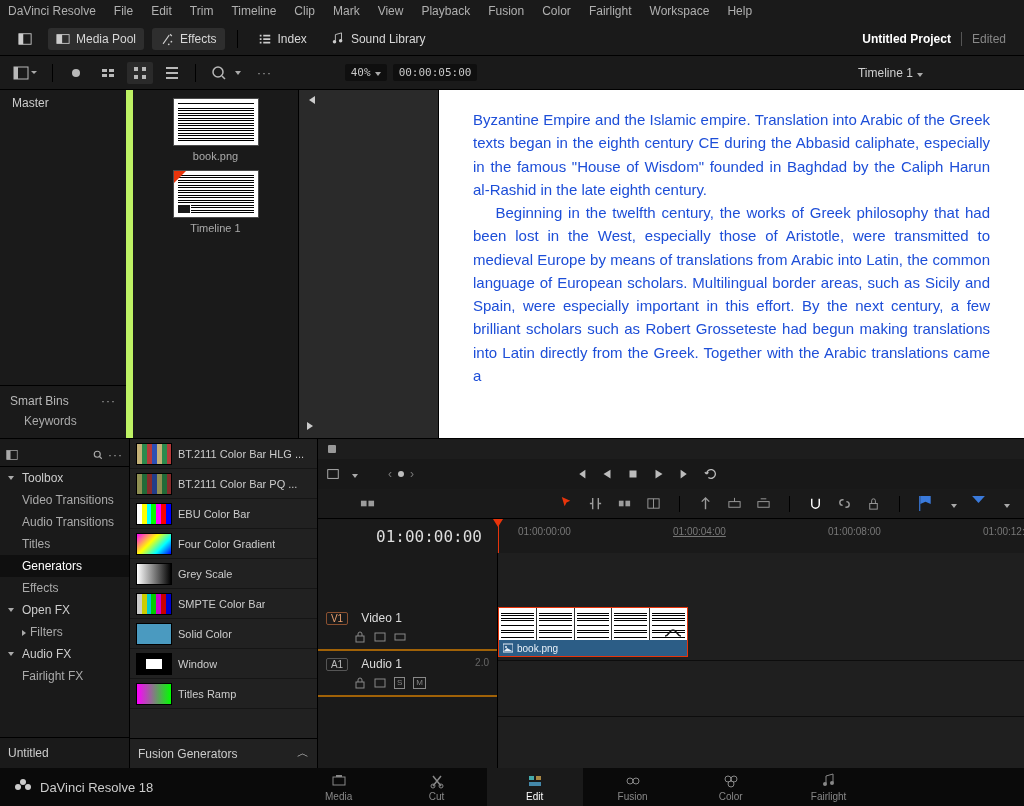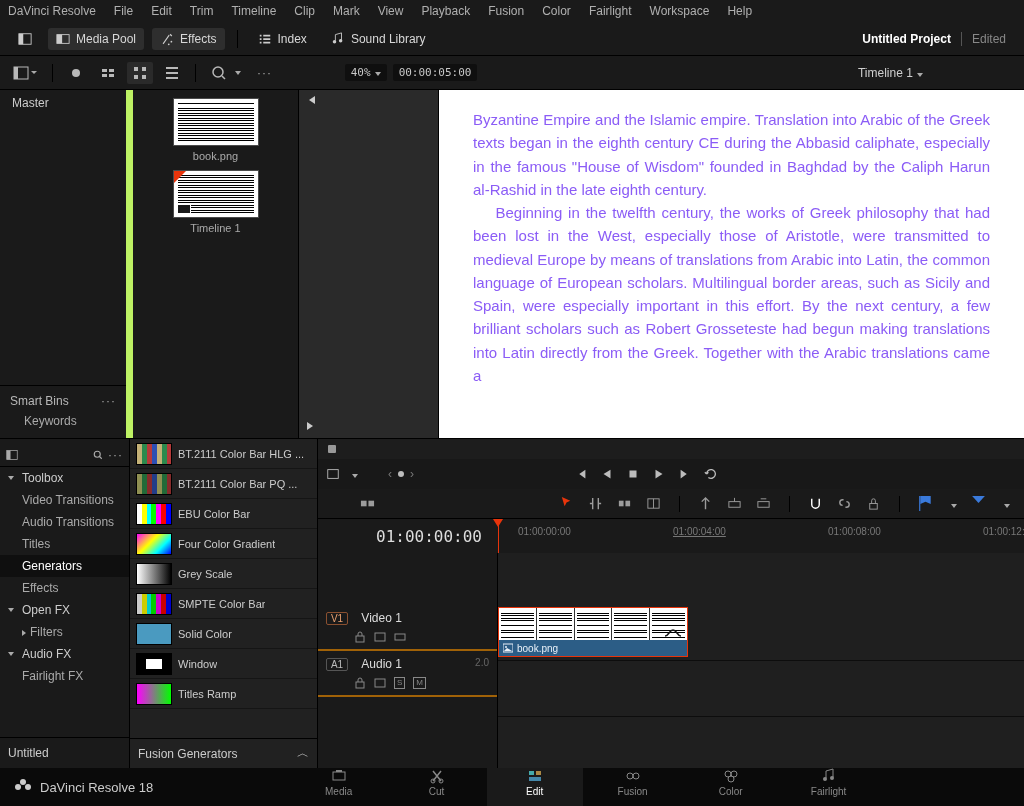--- a/index.html
+++ b/index.html
@@ -33,21 +33,21 @@
 .thumb .img{width:86px;height:48px;background:#fff;border:1px solid #4b4b4b;position:relative;overflow:hidden}
 .thumb .img .txt{position:absolute;inset:4px;background:repeating-linear-gradient(#000 0 .8px,#fff .8px 2.5px)}
 .thumb .img .corner{position:absolute;left:0;top:0;border-top:12px solid #e8340b;border-right:12px solid transparent}
 .thumb .img .tv{position:absolute;left:3px;bottom:3px;width:14px;height:10px;border:1px solid #fff;background:#1a1a1a}
 .thumb .name{font-size:11px;color:#aaa;padding-top:4px}
 .viewer{flex:1;background:#1b1b1b;position:relative;display:flex}
 .viewer-gutter{width:140px;background:#2a2a2a;border-right:1px solid #000;position:relative}
 .viewer-gutter .start{position:absolute;top:4px;left:6px;width:12px;height:12px}
 .viewer-gutter .end{position:absolute;bottom:6px;left:6px;width:12px;height:12px}
 .viewer-gutter svg{fill:#ccc}
-.page{flex:1;background:#fff;color:#8b5cf6;font-family:Georgia,serif;font-size:15px;line-height:1.55;padding:18px 34px;text-align:justify;position:relative;overflow:hidden}
+.page{flex:1;background:#fff;color:#1d4ed8;font-family:Georgia,serif;font-size:15px;line-height:1.55;padding:18px 34px;text-align:justify;position:relative;overflow:hidden}
 .page p{margin-bottom:0}
 .page p+p{text-indent:1.5em}
 .mid{display:flex;height:330px;border-top:1px solid #000}
 .fxnav{width:130px;background:#1a1a1a;border-right:1px solid #000;padding:4px 0;position:relative;overflow:hidden}
 .fx-h{display:flex;align-items:center;gap:4px;padding:4px 8px;color:#ccc;cursor:pointer}
 .fx-li{padding:4px 8px 4px 22px;color:#aaa;cursor:pointer}
 .fx-li.sel{background:#0f0f0f;color:#fff}
 .fxfav{position:absolute;bottom:0;left:0;right:0;padding:8px;border-top:1px solid #000;color:#ccc}
 .fxlist{width:188px;background:#212121;border-right:1px solid #000;overflow:hidden;position:relative}
 .fx-row{display:flex;align-items:center;height:30px;border-bottom:1px solid #151515;padding:0 6px;gap:6px;cursor:pointer}
@@ -88,21 +88,21 @@
 .clip .thumbs div{flex:1;background:#fff;border-right:1px solid #333}
 .clip .thumbs div:last-child{border-right:none}
 .clip .thumbs div::after{content:'';display:block;height:100%;background:repeating-linear-gradient(#000 0 .5px,#fff .5px 1.7px);margin:2px}
 .clip .lab{height:16px;background:#2c5d86;color:#e8f0f8;font-size:10px;display:flex;align-items:center;gap:4px;padding:0 4px}
 .clip .lab svg{width:10px;height:10px;fill:#e8f0f8}
 .clip .curve{position:absolute;right:6px;bottom:18px;width:16px;height:10px}
 .bottombar{height:38px;background:#0a0a0a;display:flex;align-items:center}
 .bb-left{display:flex;align-items:center;gap:8px;padding-left:14px;color:#ccc;font-size:13px}
 .bb-logo{width:18px;height:18px}
 .bb-pages{flex:1;display:flex;justify-content:center;gap:2px}
-.bb-page{width:96px;display:flex;flex-direction:column;align-items:center;height:38px;gap:2px;cursor:pointer;color:#888}
+.bb-page{width:96px;display:flex;flex-direction:column;align-items:center;justify-content:center;height:38px;gap:2px;cursor:pointer;color:#888}
 .bb-page svg{width:16px;height:16px;fill:#888}
 .bb-page.sel{background:#1a1a1a;color:#fff}
 .bb-page.sel svg{fill:#e8f0f8}
 .bb-page .t{font-size:10px}
 .chev::after{content:'';display:inline-block;margin-left:4px;border-left:3px solid transparent;border-right:3px solid transparent;border-top:4px solid #aaa}
 .ddots::after{content:'···';color:#aaa;letter-spacing:1px}
 .pool-gap{height:52px}
 .sw-hlg{background:repeating-linear-gradient(90deg,#c4b177 0 5px,#2c8a4d 5px 10px,#b63a3a 10px 15px,#2d4fb3 15px 20px)}
 .sw-pq{background:repeating-linear-gradient(90deg,#8f8f52 0 5px,#226a38 5px 10px,#872b2b 10px 15px,#223d88 15px 20px)}
 .sw-ebu{background:linear-gradient(90deg,#fff 0 14%,#ff0 14% 28%,#0ff 28% 42%,#0f0 42% 56%,#f0f 56% 70%,red 70% 85%,#00f 85% 100%)}

